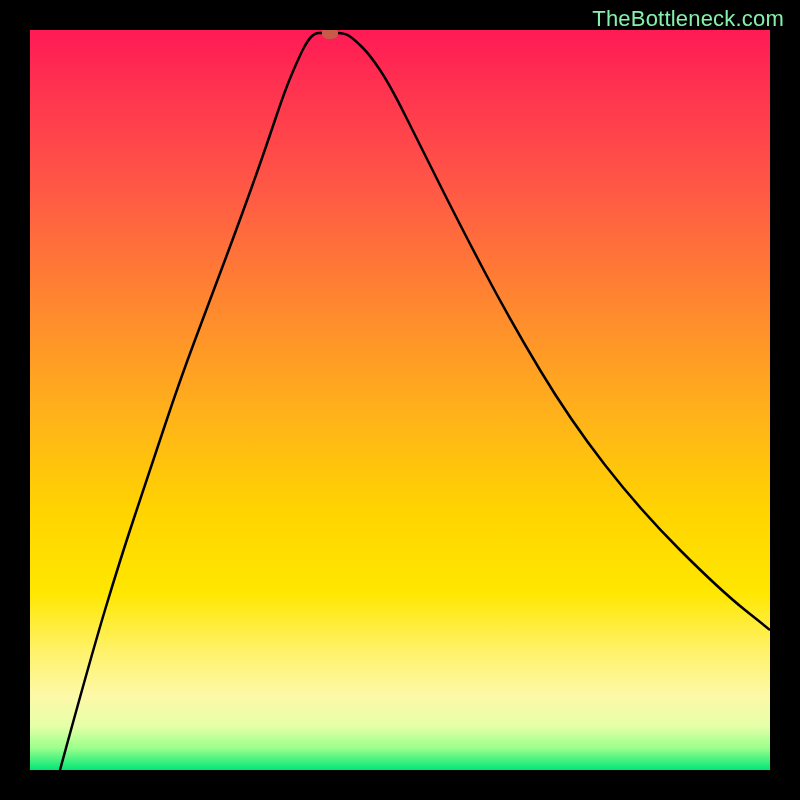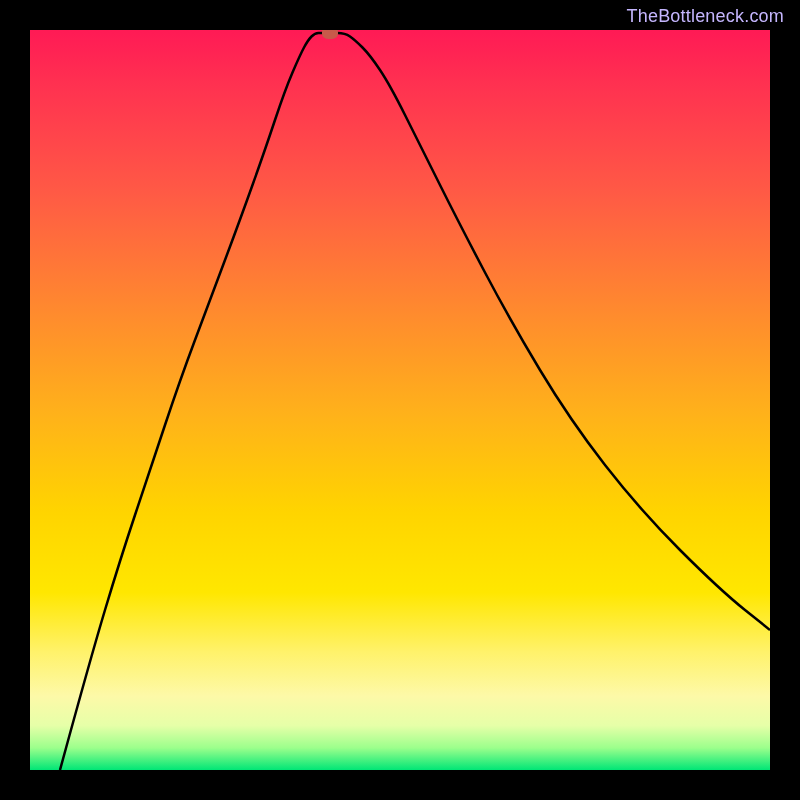--- a/index.html
+++ b/index.html
@@ -59,22 +59,22 @@
     width: 16px;
     height: 12px;
     background: #c85a4a;
     border-radius: 6px / 5px;
     transform: translate(-50%, -50%);
   }
   .attribution {
     position: absolute;
     top: 6px;
     right: 16px;
-    color: #c4b5fd;
-    font-size: 18px;
+    color: #86efac;
+    font-size: 22px;
     font-weight: 500;
     letter-spacing: 0.2px;
     user-select: none;
   }
 </style>
 </head>
 <body>
 
 <div class="frame">
 

